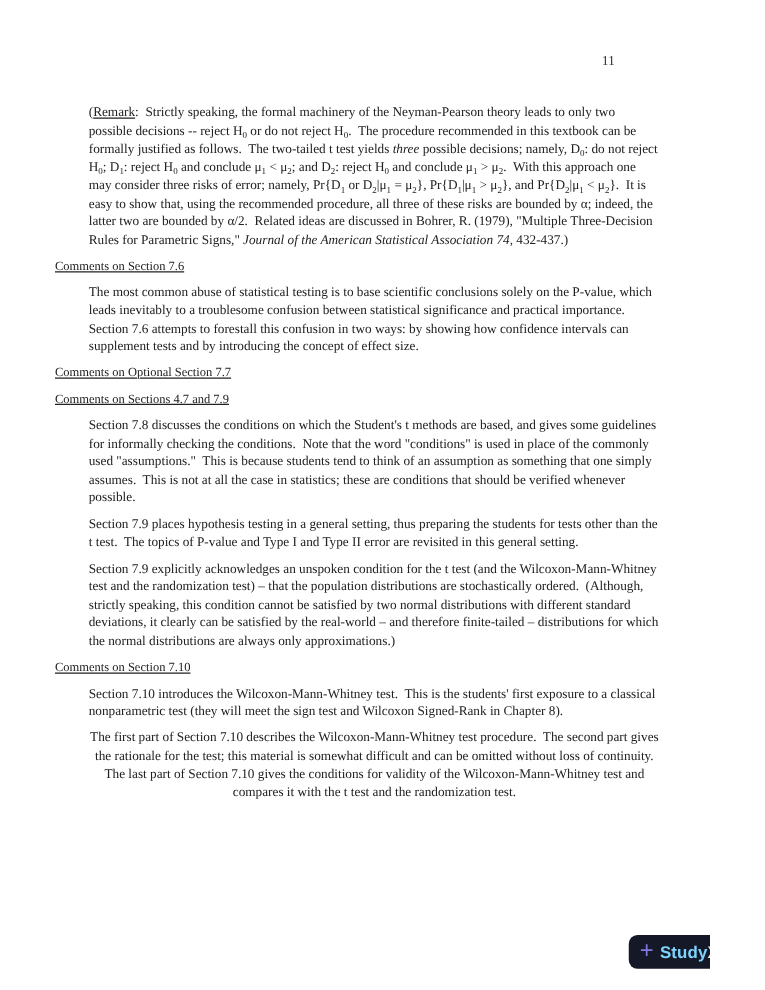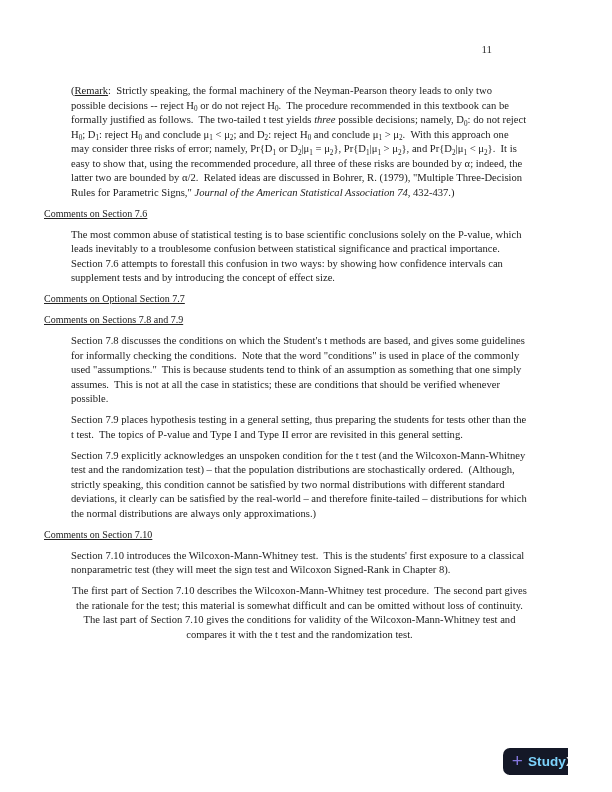--- a/index.html
+++ b/index.html
@@ -91,21 +91,21 @@
 
     <p class="body"><span>(</span><span class="u">Remark</span><span>:  Strictly speaking, the formal machinery of the Neyman-Pearson theory leads to only two possible decisions -- reject H</span><sub>0</sub><span> or do not reject H</span><sub>0</sub><span>.  The procedure recommended in this textbook can be formally justified as follows.  The two-tailed t test yields </span><span class="i">three</span><span> possible decisions; namely, D</span><sub>0</sub><span>: do not reject H</span><sub>0</sub><span>; D</span><sub>1</sub><span>: reject H</span><sub>0</sub><span> and conclude μ</span><sub>1</sub><span> &lt; μ</span><sub>2</sub><span>; and D</span><sub>2</sub><span>: reject H</span><sub>0</sub><span> and conclude μ</span><sub>1</sub><span> &gt; μ</span><sub>2</sub><span>.  With this approach one may consider three risks of error; namely, Pr{D</span><sub>1</sub><span> or D</span><sub>2</sub><span>|μ</span><sub>1</sub><span> = μ</span><sub>2</sub><span>}, Pr{D</span><sub>1</sub><span>|μ</span><sub>1</sub><span> &gt; μ</span><sub>2</sub><span>}, and Pr{D</span><sub>2</sub><span>|μ</span><sub>1</sub><span> &lt; μ</span><sub>2</sub><span>}.  It is easy to show that, using the recommended procedure, all three of these risks are bounded by α; indeed, the latter two are bounded by α/2.  Related ideas are discussed in Bohrer, R. (1979), "Multiple Three-Decision Rules for Parametric Signs," </span><span class="i">Journal of the American Statistical Association 74</span><span>, 432-437.)</span></p>
 
     <h2 class="heading">Comments on Section 7.6</h2>
 
     <p class="body">The most common abuse of statistical testing is to base scientific conclusions solely on the P-value, which leads inevitably to a troublesome confusion between statistical significance and practical importance.  Section 7.6 attempts to forestall this confusion in two ways: by showing how confidence intervals can supplement tests and by introducing the concept of effect size.</p>
 
     <h2 class="heading">Comments on Optional Section 7.7</h2>
 
 
-    <h2 class="heading">Comments on Sections 7.8 and 7.9</h2>
+    <h2 class="heading">Comments on Sections 4.7 and 7.9</h2>
 
     <p class="body">Section 7.8 discusses the conditions on which the Student's t methods are based, and gives some guidelines for informally checking the conditions.  Note that the word "conditions" is used in place of the commonly used "assumptions."  This is because students tend to think of an assumption as something that one simply assumes.  This is not at all the case in statistics; these are conditions that should be verified whenever possible.</p>
 
     <p class="body">Section 7.9 places hypothesis testing in a general setting, thus preparing the students for tests other than the t test.  The topics of P-value and Type I and Type II error are revisited in this general setting.</p>
 
     <p class="body">Section 7.9 explicitly acknowledges an unspoken condition for the t test (and the Wilcoxon-Mann-Whitney test and the randomization test) – that the population distributions are stochastically ordered.  (Although, strictly speaking, this condition cannot be satisfied by two normal distributions with different standard deviations, it clearly can be satisfied by the real-world – and therefore finite-tailed – distributions for which the normal distributions are always only approximations.)</p>
 
     <h2 class="heading">Comments on Section 7.10</h2>
 
     <p class="body">Section 7.10 introduces the Wilcoxon-Mann-Whitney test.  This is the students' first exposure to a classical nonparametric test (they will meet the sign test and Wilcoxon Signed-Rank in Chapter 8).</p>

